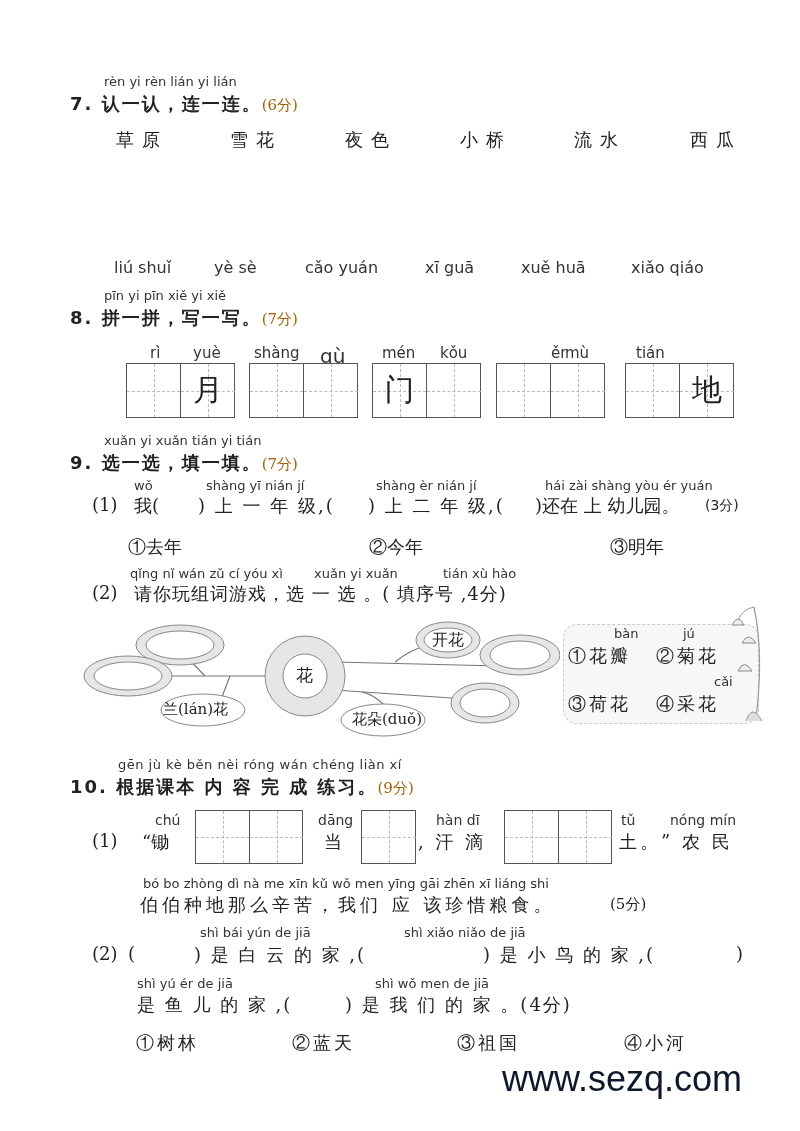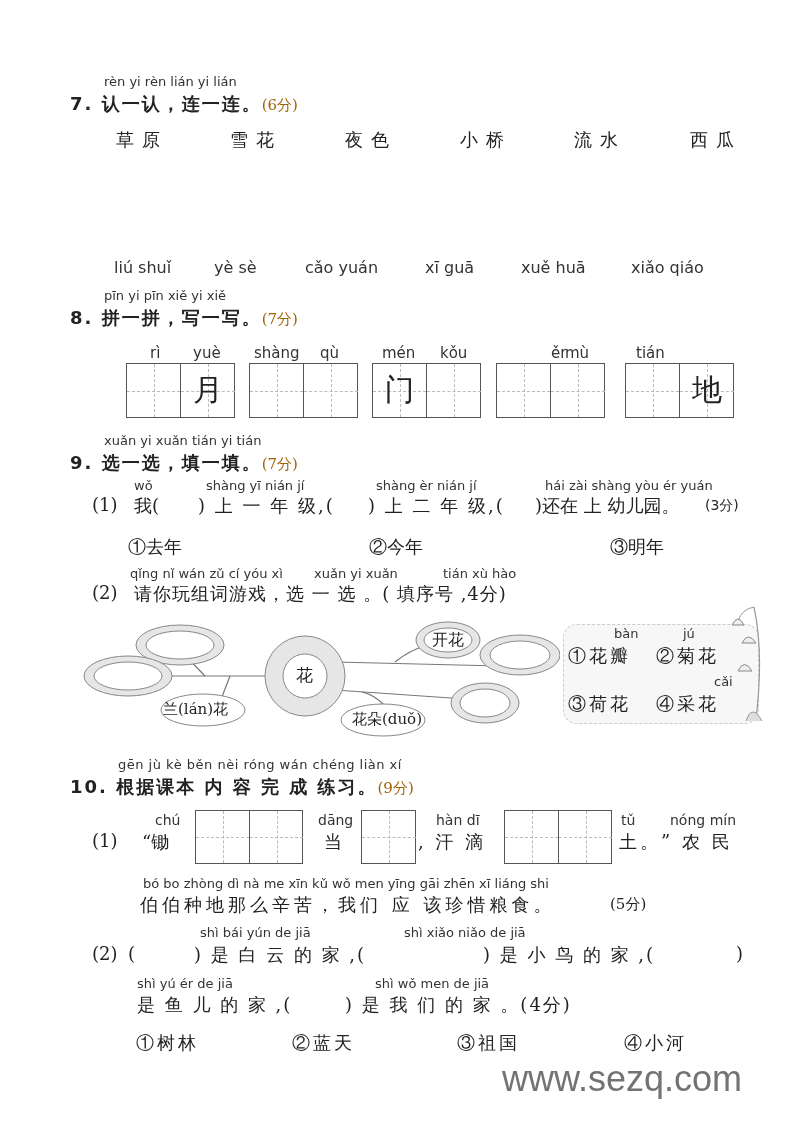--- a/index.html
+++ b/index.html
@@ -13,21 +13,21 @@
   .word { position:absolute; font-family:"DejaVu Serif", serif; font-size:18px; letter-spacing:8px; color:#222; }
   .pyw { position:absolute; font-family:"DejaVu Sans", sans-serif; font-size:16px; color:#333; white-space:nowrap; }
   .box { position:absolute; border:1.5px solid #555; box-sizing:border-box; background:#fff; }
   .cell { position:absolute; top:0; bottom:0; border-right:1.5px solid #555; box-sizing:border-box; }
   .cell:last-child { border-right:none; }
   .cell::before { content:""; position:absolute; left:50%; top:0; bottom:0; border-left:1px dashed #bbb; }
   .cell::after { content:""; position:absolute; top:50%; left:0; right:0; border-top:1px dashed #bbb; }
   .cell .ch { position:absolute; left:0; right:0; top:50%; transform:translateY(-52%); text-align:center;
               font-family:"DejaVu Serif", serif; font-size:30px; z-index:2; }
   .opt-box { position:absolute; left:563px; top:624px; width:194px; height:98px; border:1.5px dashed #ccc; border-radius:14px; background:#f7f7f7; }
-  .watermark { position:absolute; left:502px; top:1058px; font-family:"Liberation Sans", sans-serif; font-size:36px; color:#737373; }
+  .watermark { position:absolute; left:502px; top:1058px; font-family:"Liberation Sans", sans-serif; font-size:36px; color:#0f172a; }
 </style>
 </head>
 <body>
 
 <div class="py" style="left:104px;top:74px;">rèn yi rèn   lián yi lián</div>
 <div class="qtitle" style="left:70px;top:92px;">
   <span>7.</span>
   <span>认一认，连一连。</span><span class="score">(6分)</span>
 </div>
 
@@ -56,21 +56,21 @@
 <div class="box" style="left:126px;top:363px;width:109px;height:55px;">
   <div class="cell" style="left:0;width:54px;">
       <span class="ch"></span>
     </div>
   <div class="cell" style="left:54px;width:54px;">
       <span class="ch">月</span>
     </div>
 </div>
 
 <div class="py" style="left:254px;top:344px;font-size:15px;">shàng</div>
-<div class="py" style="left:320px;top:344px;font-size:15px;">qù</div>
+<div class="py" style="left:320px;top:344px;font-size:20px;">qù</div>
 <div class="box" style="left:249px;top:363px;width:109px;height:55px;">
   <div class="cell" style="left:0;width:54px;">
       <span class="ch"></span>
     </div>
   <div class="cell" style="left:54px;width:54px;">
       <span class="ch"></span>
     </div>
 </div>
 
 <div class="py" style="left:382px;top:344px;font-size:15px;">mén</div>

